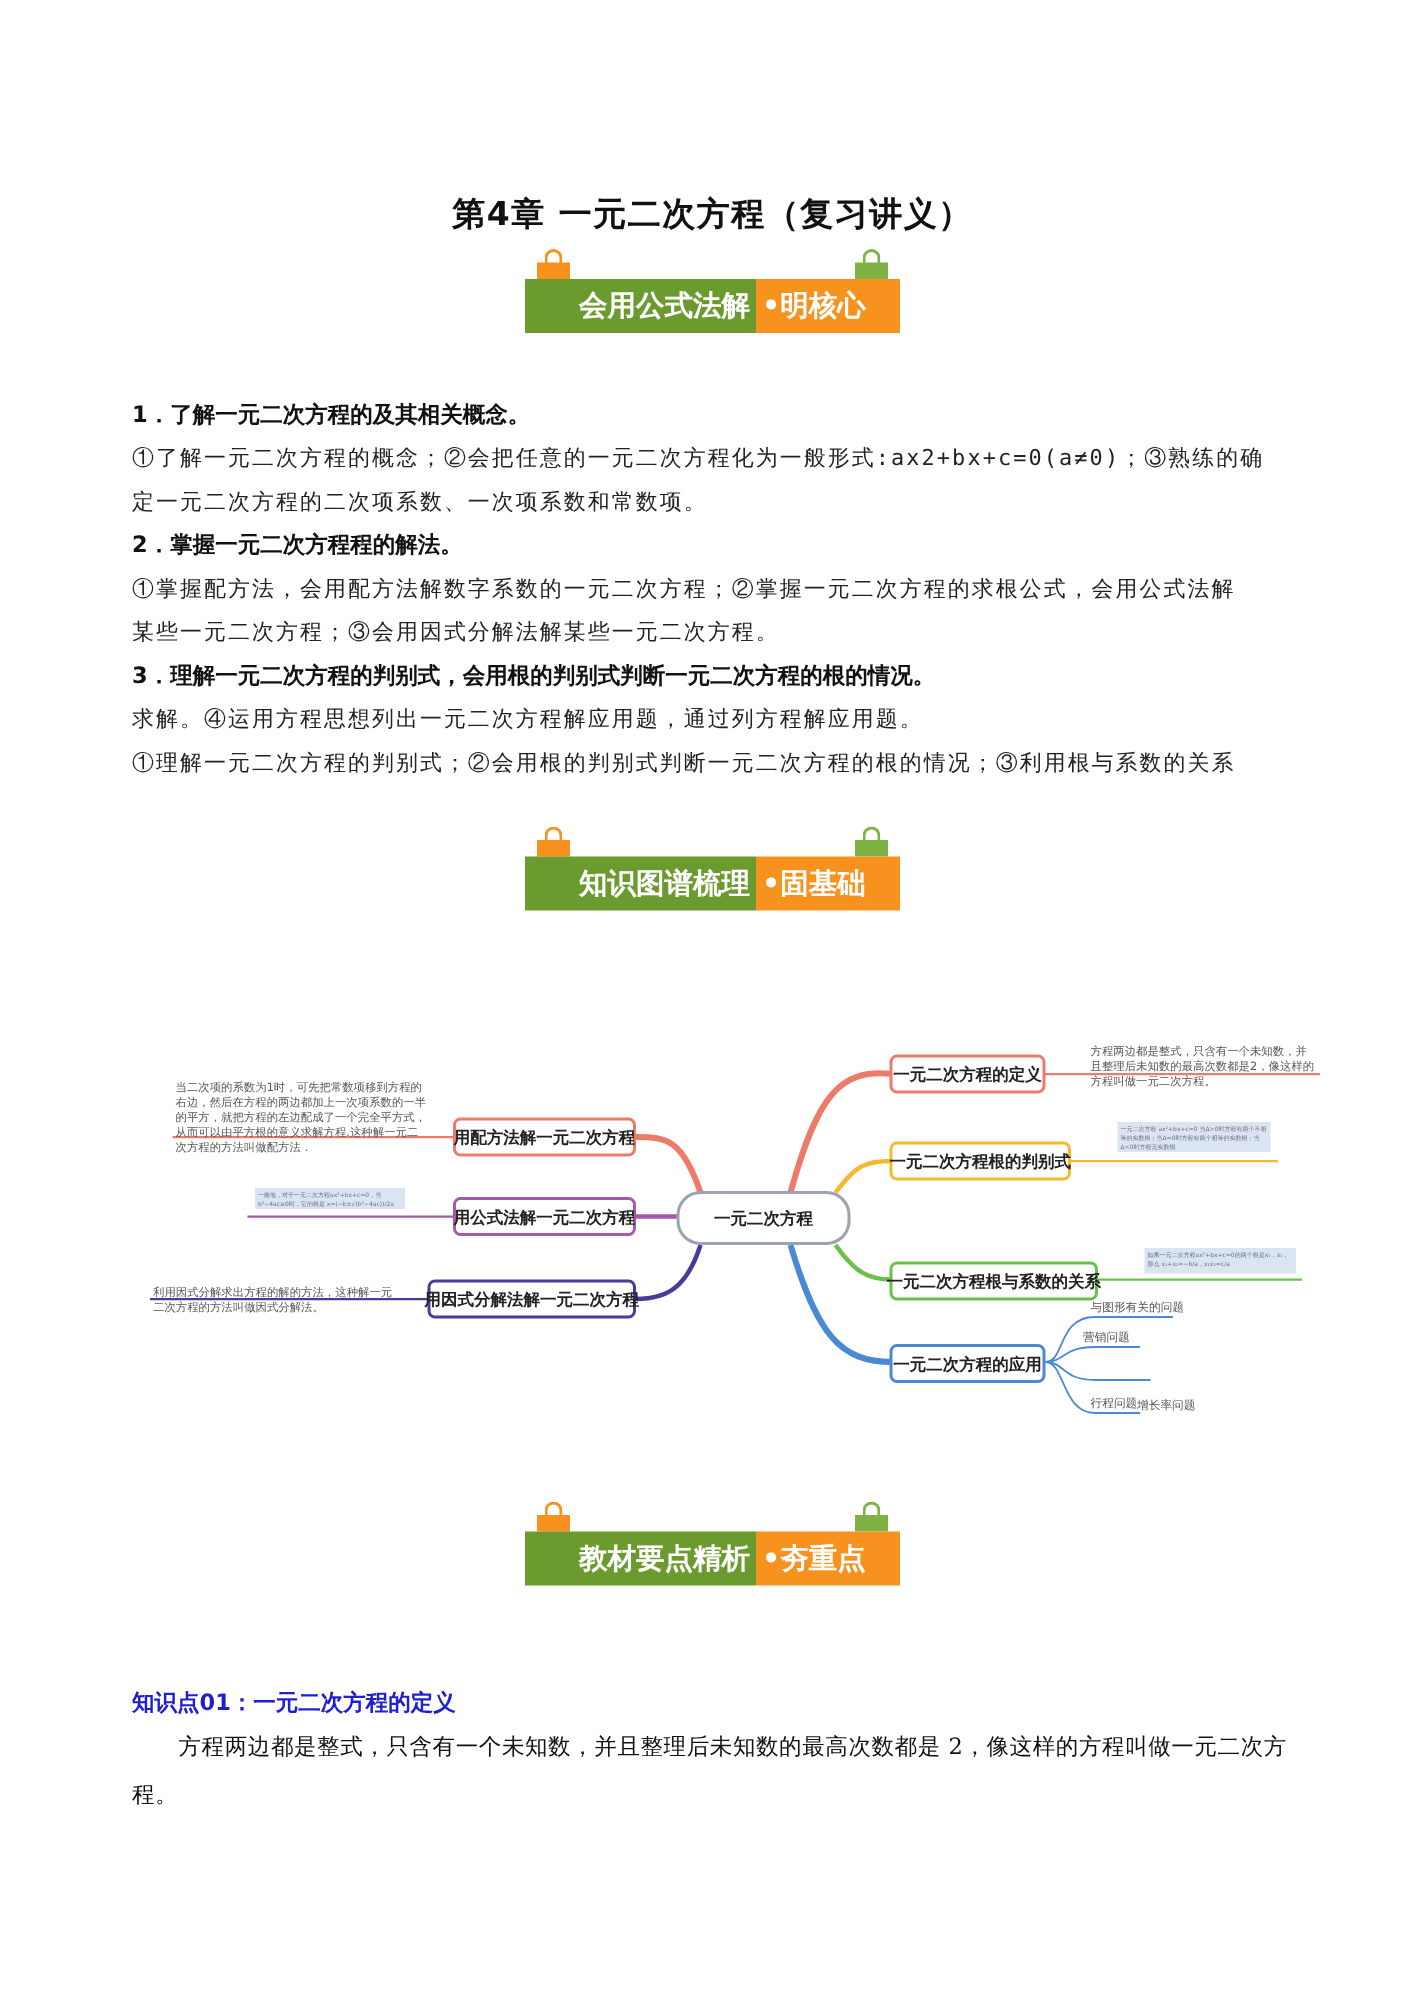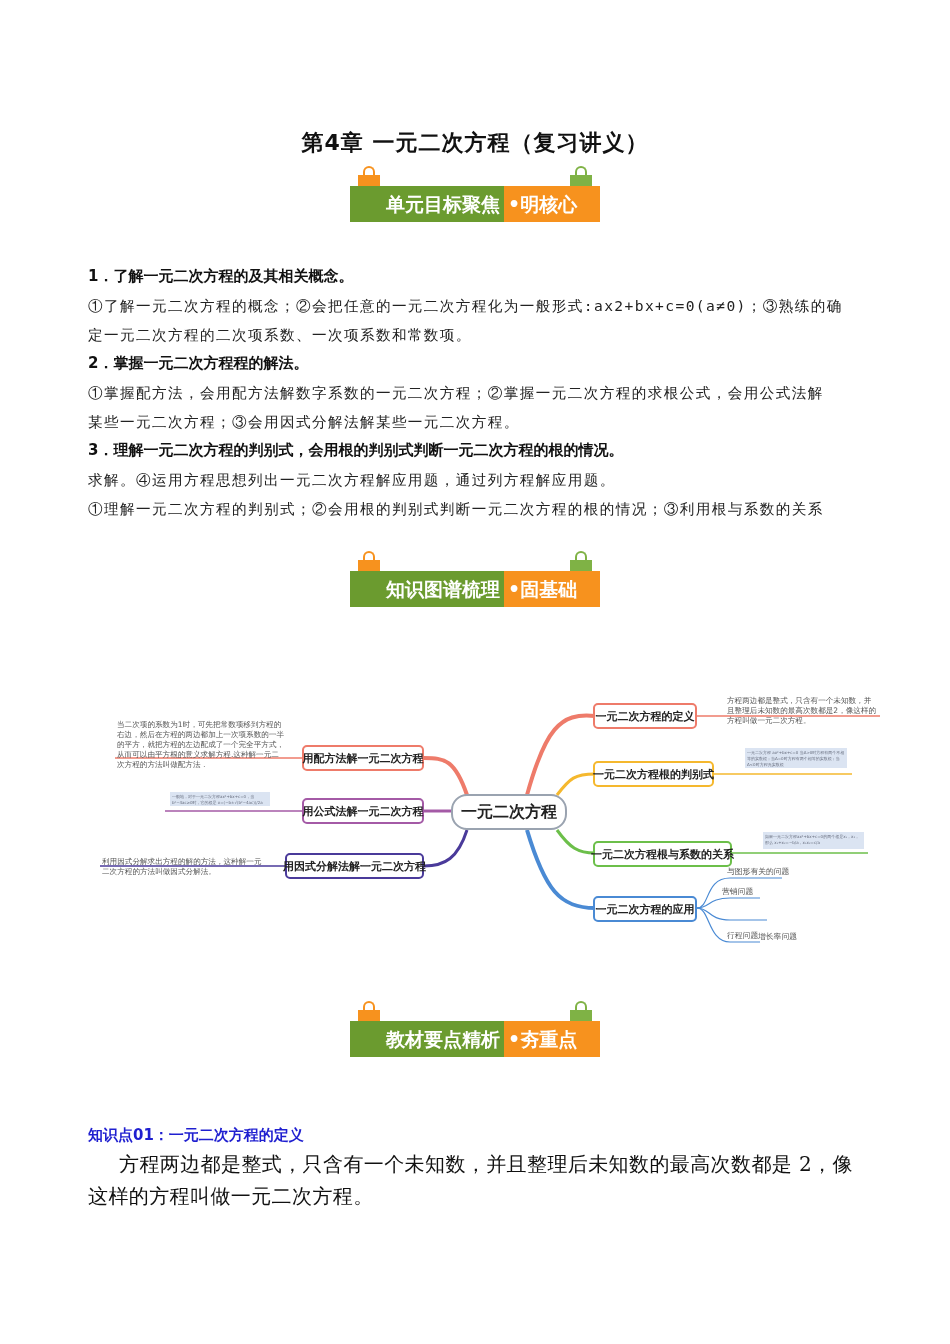--- a/index.html
+++ b/index.html
@@ -22,43 +22,43 @@
                 border-radius:6px 6px 0 0; box-sizing:border-box; }
   .clip.orange .body { background:#f7921e; } .clip.orange .wire { border-color:#f7921e; }
   .clip.green .body { background:#7fb245; } .clip.green .wire { border-color:#7fb245; }
 
   .objectives { left:88px; width:775px; top:262px; font-size:15px; }
   .obj-head { font-family:"DejaVu Sans","Liberation Sans",sans-serif; font-weight:bold; font-size:15px; line-height:29px; height:29px; }
   .obj-body { font-family:"DejaVu Sans Mono","Liberation Mono",monospace; font-size:14.6px; line-height:29px; letter-spacing:1.4px; color:#222; }
   .node { position:absolute; background:#fff; border:2px solid; border-radius:5px; box-sizing:border-box;
           font-family:"DejaVu Sans","Liberation Sans",sans-serif; font-weight:bold; font-size:11px; color:#222;
           display:flex; align-items:center; justify-content:center; white-space:nowrap; }
-  .center { border-color:#9aa3b0; font-size:16px; border-radius:16px; }
+  .center { border-color:#9aa3b0; font-size:11px; border-radius:16px; }
   .note { position:absolute; font-family:"DejaVu Sans","Liberation Sans",sans-serif; font-size:7.6px; line-height:10px; color:#555;margin-top:12px; }
   .imgbox { position:absolute; background:#dbe4f2; font-family:"DejaVu Sans","Liberation Sans",sans-serif; font-size:4px; line-height:6px; color:#6a7080; padding:2px; box-sizing:border-box; overflow:hidden; }
   .leaf { position:absolute; font-family:"DejaVu Sans","Liberation Sans",sans-serif; font-size:7.8px; color:#555; white-space:nowrap; }
 
   .kp-title { left:88px; top:1126px; font-family:"DejaVu Sans","Liberation Sans",sans-serif; font-weight:bold; font-size:15px; color:#1f1fd0; }
-  .kp-body { left:88px; width:775px; top:1148px; font-size:20px; line-height:32px; text-indent:31px; color:#111; letter-spacing:0.4px; }
+  .kp-body { left:88px; width:775px; top:1148px; font-size:15px; line-height:32px; text-indent:31px; color:#111; letter-spacing:0.4px; }
 </style>
 </head>
 <body>
 
 <div class="abs title">第4章  一元二次方程（复习讲义）</div>
 
 <div class="banner" style="top:180px;">
   <div class="clip orange" style="left:8px;">
       <div class="wire"></div>
       <div class="body"></div>
     </div>
   <div class="clip green" style="left:220px;">
       <div class="wire"></div>
       <div class="body"></div>
     </div>
-  <div class="g">单元目标聚焦</div>
+  <div class="g">会用公式法解</div>
   <div class="o">•明核心</div>
 </div>
 
 <div class="abs objectives">
   <div class="obj-head">1．了解一元二次方程的及其相关概念。</div>
   <div class="obj-body">①了解一元二次方程的概念；②会把任意的一元二次方程化为一般形式:ax2+bx+c=0(a≠0)；③熟练的确</div>
   <div class="obj-body">定一元二次方程的二次项系数、一次项系数和常数项。</div>
   <div class="obj-head">2．掌握一元二次方程程的解法。</div>
   <div class="obj-body">①掌握配方法，会用配方法解数字系数的一元二次方程；②掌握一元二次方程的求根公式，会用公式法解</div>
   <div class="obj-body">某些一元二次方程；③会用因式分解法解某些一元二次方程。</div>

